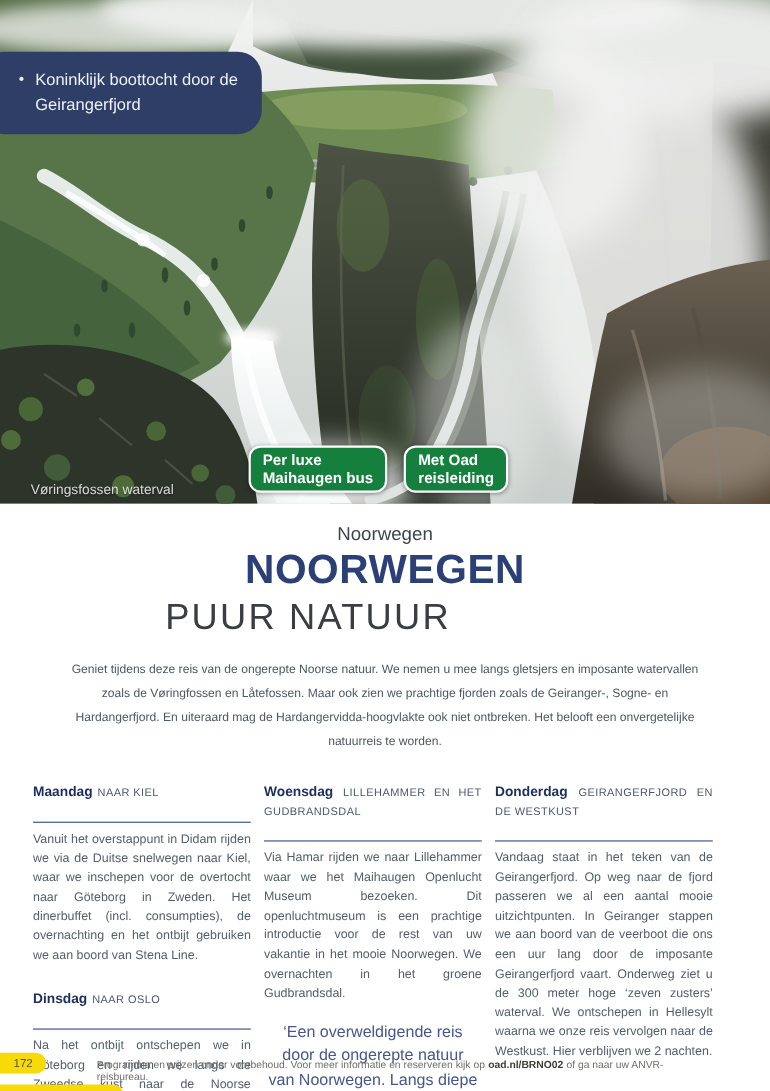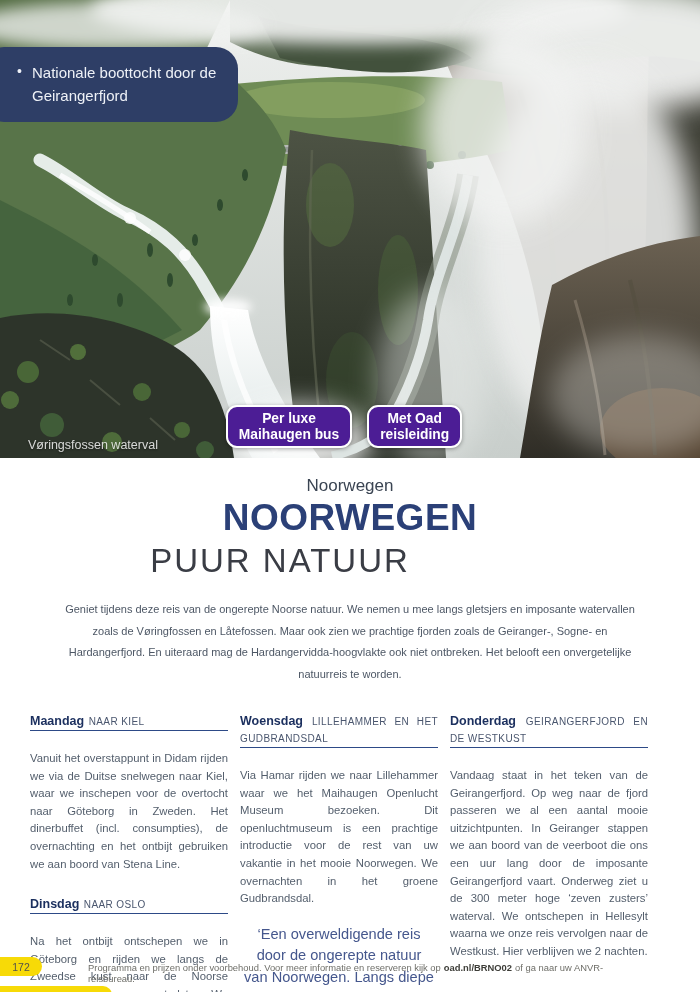--- a/index.html
+++ b/index.html
@@ -13,39 +13,39 @@
   .usp{position:absolute;left:-14px;top:47px;width:252px;box-sizing:border-box;
        padding:15px 18px 15px 46px;background:#2e3e66;border-radius:18px 22px 22px 18px;
        color:#eef1f7;font-size:15px;line-height:1.5;}
   .usp-bullet{position:absolute;left:31px;top:14px;font-size:14px;}
 
   .caption{position:absolute;left:28px;top:438px;color:rgba(255,255,255,.82);
            font-size:12.5px;text-shadow:0 1px 2px rgba(0,0,0,.45);}
 
   .badge-row{position:absolute;left:0;top:405px;width:688px;display:flex;
              justify-content:center;gap:15px;}
-  .f-badge{background:#4c1d95;border:2.5px solid #ffffff;border-radius:11px;
+  .f-badge{background:#15803d;border:2.5px solid #ffffff;border-radius:11px;
            color:#ffffff;font-weight:bold;font-size:13.8px;line-height:15.5px;
-           text-align:center;padding:4px 11px;box-shadow:0 1px 4px rgba(0,0,0,.35);}
+           text-align:left;padding:4px 11px;box-shadow:0 1px 4px rgba(0,0,0,.35);}
 
   
   .kicker{position:absolute;left:0;top:476px;width:700px;text-align:center;
           font-size:17px;color:#3a4452;}
   .title-main{position:absolute;left:0;top:497px;width:700px;text-align:center;
           font-size:37px;font-weight:bold;color:#2b4077;letter-spacing:.5px;}
   .title-sub{position:absolute;left:0;top:542px;width:560px;text-align:center;
           font-size:33px;font-weight:400;color:#3a3d45;letter-spacing:2px;}
 
   .intro{position:absolute;left:55px;top:599px;width:590px;text-align:center;
          font-size:11px;line-height:21.7px;color:#4d5765;}
 
   
   .cols{position:absolute;left:30px;top:712px;width:618px;display:grid;
         grid-template-columns:198px 198px 198px;gap:12px;}
-  .day-head{border-bottom:1.4px solid #2d4a87;padding-bottom:1px;margin-bottom:19px;
+  .day-head{border-bottom:1.4px solid #2d4a87;padding-bottom:18px;margin-bottom:7px;
             line-height:15px;text-align:justify;}
   .day-name{font-size:12.5px;font-weight:bold;color:#1b2f5e;}
   .day-route{font-size:10px;color:#4a566e;letter-spacing:.4px;}
   .day-body{font-size:11.3px;line-height:17.6px;color:#535e6c;text-align:justify;}
   .day-block + .day-block{margin-top:22px;}
 
   .quote{margin-top:16px;padding:0 4px;text-align:center;font-size:14.6px;
          line-height:21.5px;color:#45578d;}
 
   
@@ -175,21 +175,21 @@
         <circle cx="52" cy="425" r="12" fill="#42603a" opacity=".9"></circle>
       <circle cx="182" cy="430" r="8" fill="#4c6c38" opacity=".9"></circle>
         <circle cx="112" cy="442" r="10" fill="#55763d" opacity=".85"></circle>
       <circle cx="10" cy="400" r="9" fill="#55763d" opacity=".85"></circle>
         <circle cx="205" cy="450" r="9" fill="#42603a" opacity=".9"></circle>
       <path d="M90,380 L120,405 M40,340 L70,360 M150,418 L175,440" stroke="#555b4b" stroke-width="2" opacity=".7"></path>
     </svg>
 
     <div class="usp">
       <span class="usp-bullet">•</span>
-      <span>Nationale boottocht door de Geirangerfjord</span>
+      <span>Koninklijk boottocht door de Geirangerfjord</span>
     </div>
 
     <div class="caption">Vøringsfossen waterval</div>
 
     <div class="badge-row">
       <div class="f-badge">
         <div>Per luxe</div>
         <div>Maihaugen bus</div>
       </div>
       <div class="f-badge">

